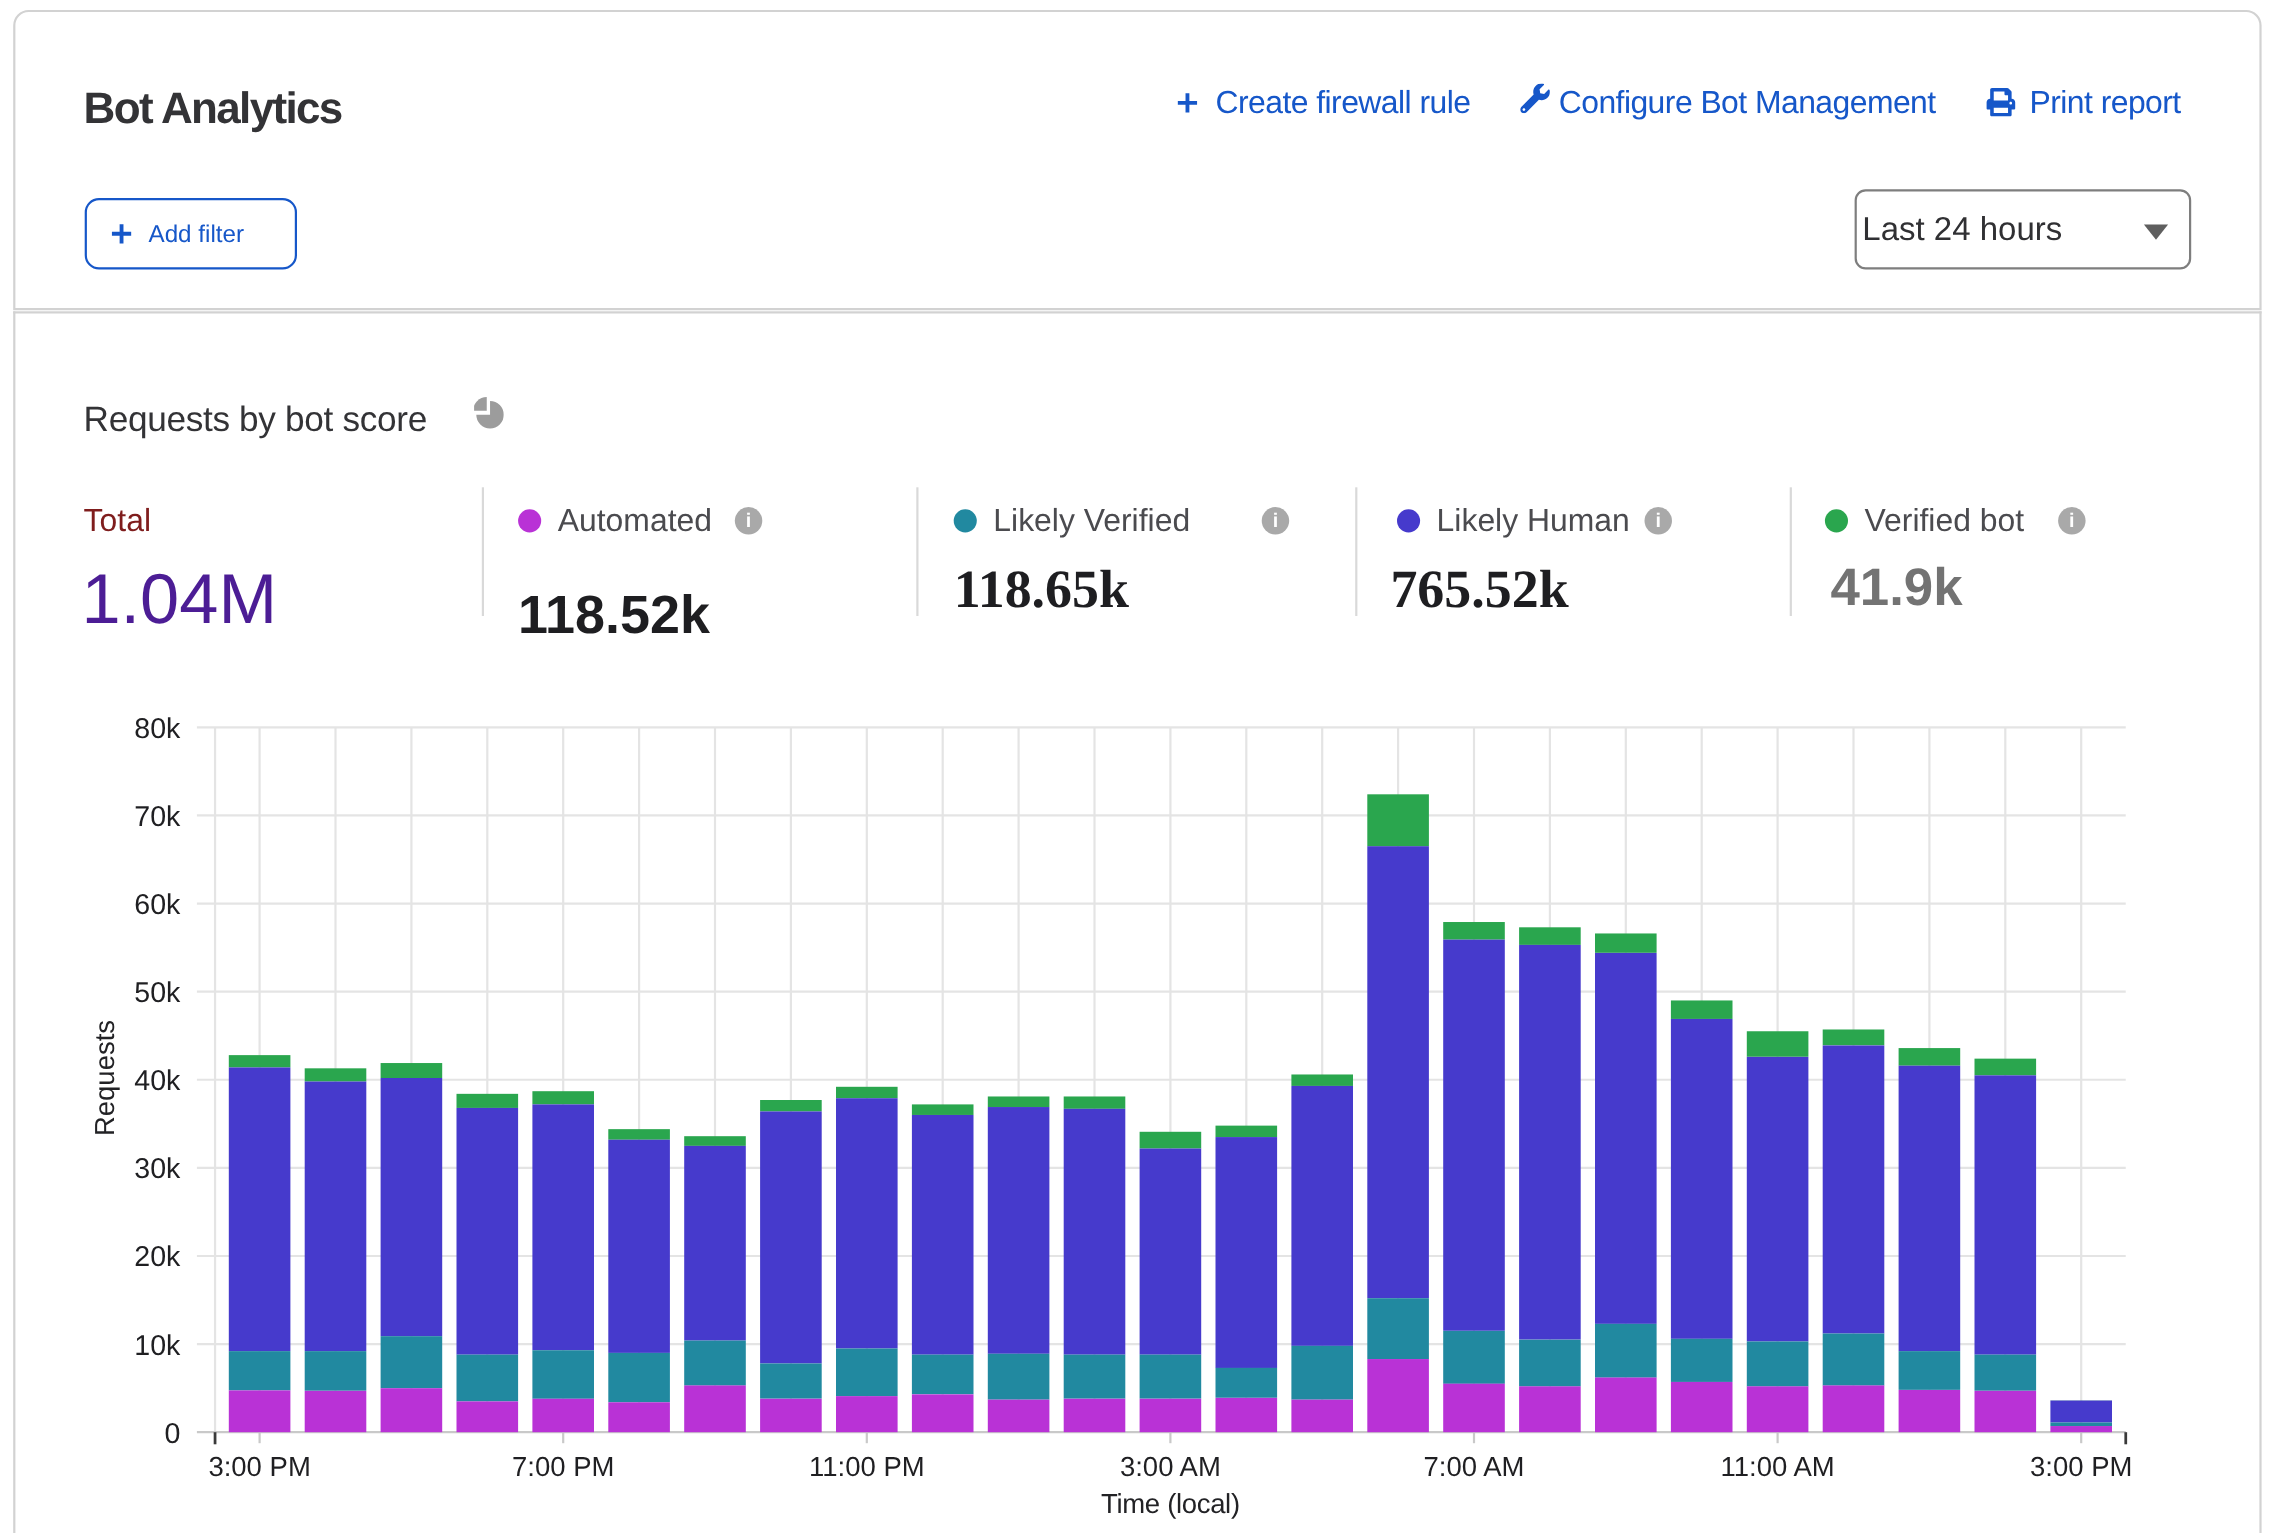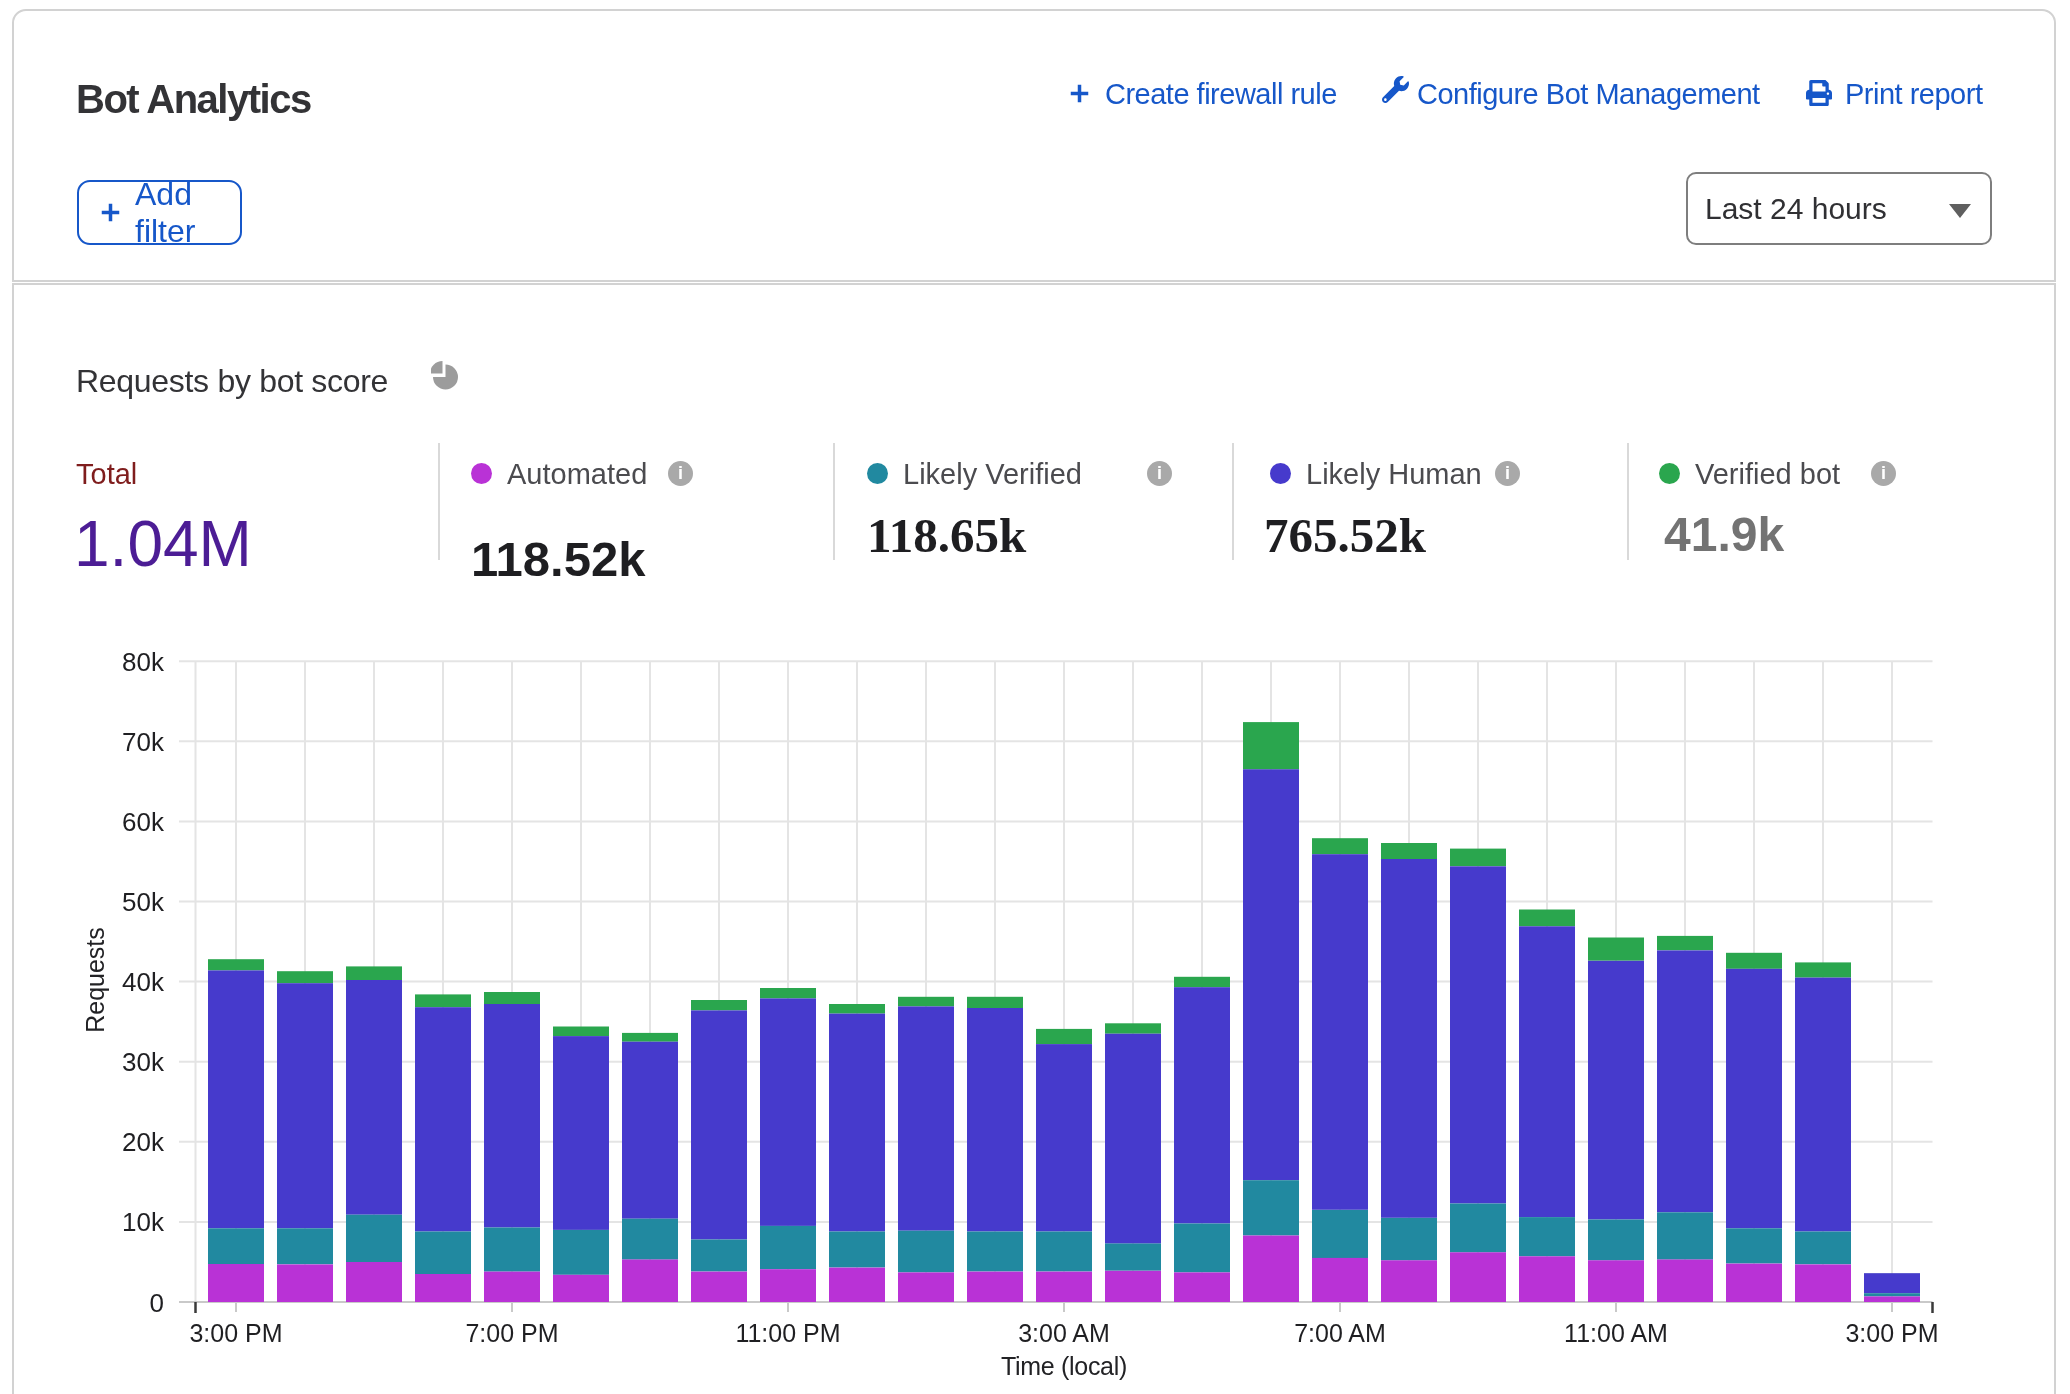--- a/index.html
+++ b/index.html
@@ -23,31 +23,31 @@
   <div class="lnk" style="left:1105px;">Create firewall rule</div>
   <div style="position:absolute;left:1382px;top:76px;"><svg width="27" height="27" viewBox="0 0 512 512" fill="#1657c9">
         <path d="M507.7 109.1c-2.2-9-13.5-12.1-20.1-5.5l-74.4 74.4-67.9-11.3L334 98.8l74.4-74.4c6.6-6.6 3.4-17.9-5.7-20.2-47.4-11.7-99.6.9-136.6 37.9-39.6 39.6-50.5 97.1-34 147.2L18.7 402.8c-25 25-25 65.5 0 90.5s65.5 25 90.5 0l213.2-213.2c50.1 16.7 107.5 5.7 147.4-34.2 37.1-37.1 49.7-89.3 37.9-136.8zM64 472c-13.2 0-24-10.8-24-24 0-13.3 10.7-24 24-24s24 10.7 24 24c0 13.2-10.8 24-24 24z"></path>
       </svg></div>
   <div class="lnk" style="left:1417px;">Configure Bot Management</div>
   <div style="position:absolute;left:1805px;top:80px;"><svg width="28" height="26" viewBox="0 0 512 512" fill="#1657c9">
         <path d="M448 192V77.25c0-8.49-3.37-16.62-9.37-22.63L393.37 9.37c-6-6-14.14-9.37-22.63-9.37H96C78.33 0 64 14.33 64 32v160c-35.35 0-64 28.65-64 64v112c0 8.84 7.16 16 16 16h48v96c0 17.67 14.33 32 32 32h320c17.67 0 32-14.33 32-32v-96h48c8.84 0 16-7.16 16-16V256c0-35.35-28.65-64-64-64zm-64 256H128v-96h256v96zm0-224H128V64h192v48c0 8.84 7.16 16 16 16h48v96zm48 72c-13.25 0-24-10.75-24-24 0-13.26 10.75-24 24-24s24 10.74 24 24c0 13.25-10.75 24-24 24z"></path>
       </svg></div>
   <div class="lnk" style="left:1845px;">Print report</div>
 
-  <div style="position:absolute;left:77px;top:180px;width:165px;height:65px;border:2.5px solid #1657c9;border-radius:13px;display:flex;align-items:center;color:#1657c9;font-size:32px;">
+  <div style="position:absolute;left:77px;top:180px;width:193px;height:65px;border:2.5px solid #1657c9;border-radius:13px;display:flex;align-items:center;color:#1657c9;font-size:22px;">
       <span style="margin-left:21px;display:flex;">
         <svg width="21" height="21" viewBox="0 0 24 24" fill="#1657c9">
           <path d="M10 2h4v8h8v4h-8v8h-4v-8H2v-4h8z"></path>
         </svg>
       </span>
       <span style="margin-left:14px;">Add filter</span>
     </div>
 
   <div style="position:absolute;left:1686px;top:172px;width:306px;height:73px;border:2px solid #7e7e7e;border-radius:10px;display:flex;align-items:center;color:#303033;font-size:30px;">
-    <span style="margin-left:17px;">Last 24 hours</span>
+    <span style="margin-left:5px;">Last 24 hours</span>
     <span style="position:absolute;right:19px;top:30px;width:0;height:0;border-left:11px solid transparent;border-right:11px solid transparent;border-top:14px solid #5f5f5f;"></span>
   </div>
 
   <div style="position:absolute;left:76px;top:363px;font-size:32px;font-weight:400;color:#333336;letter-spacing:-0.3px;">Requests by bot score</div>
   <div style="position:absolute;left:431px;top:359px;"><svg width="27" height="31" viewBox="0 0 27 31">
         <path d="M14.5 5.5 A12.5 12.5 0 1 1 2 18 L14.5 18 Z" fill="#9c9c9c"></path>
         <path d="M11.5 14.5 L11.5 2 A12.5 12.5 0 0 0 -1 14.5 Z" fill="#9c9c9c"></path>
       </svg></div>
 
 <div style="position:absolute;left:76px;top:458px;font-size:29px;color:#7f1d1d;">Total</div>

